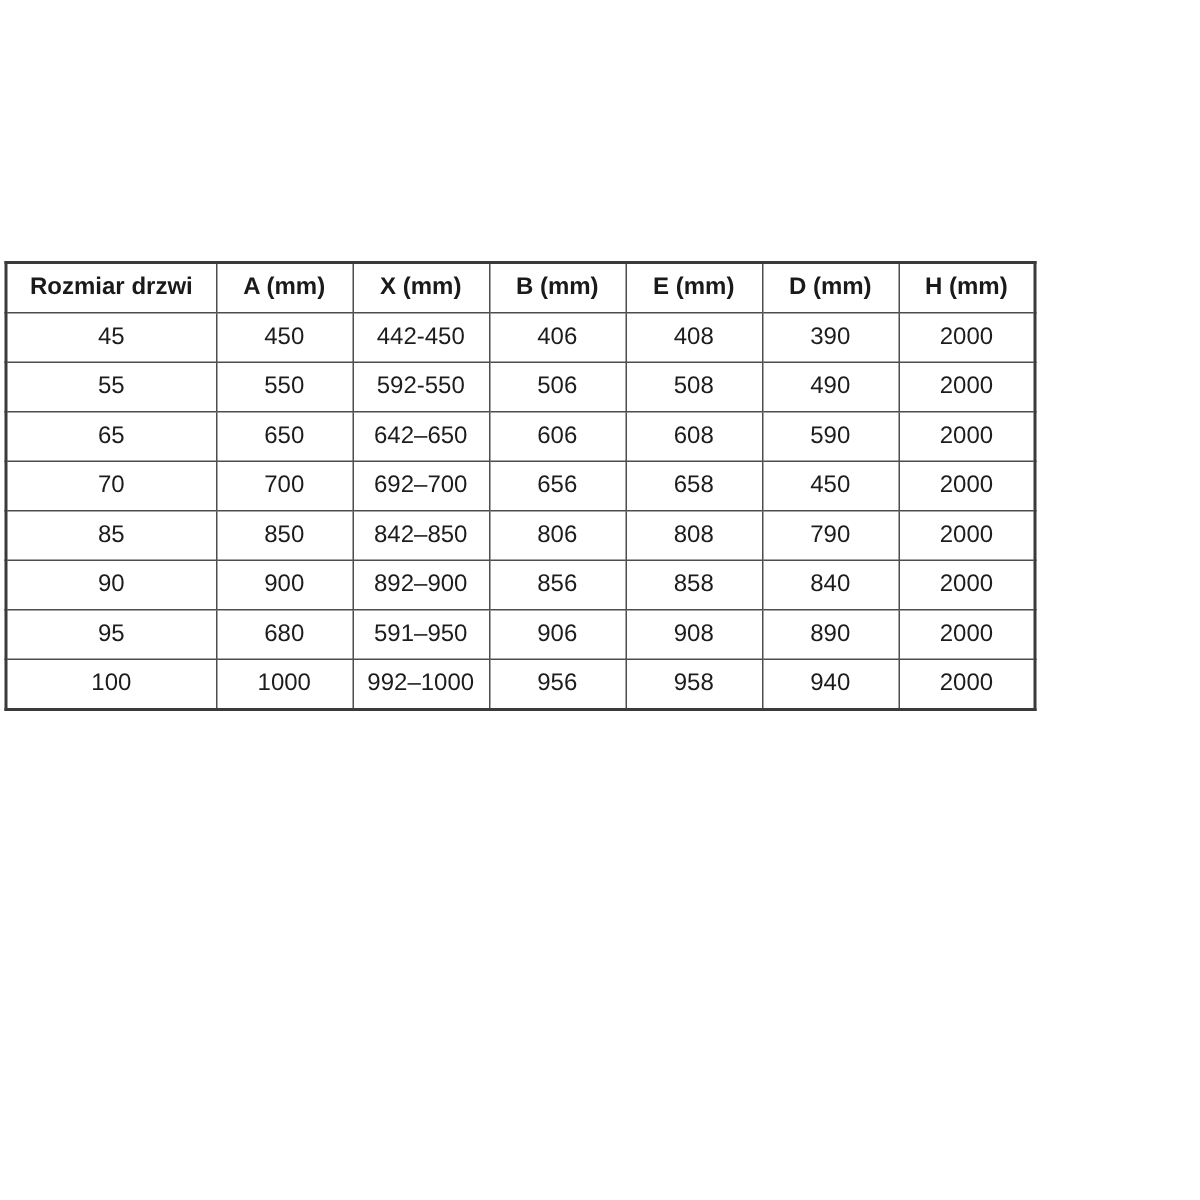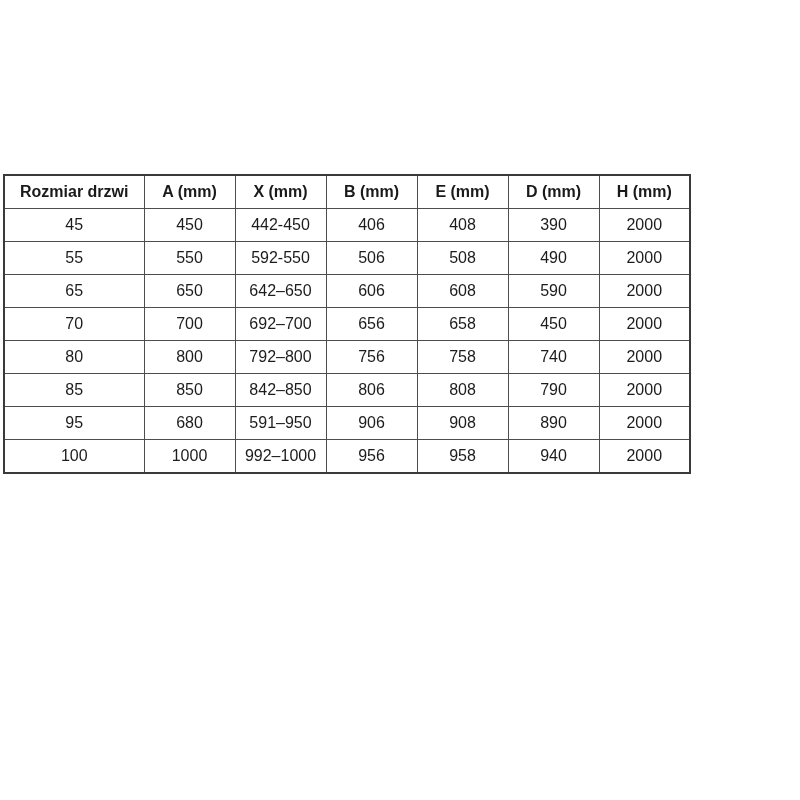--- a/index.html
+++ b/index.html
@@ -99,35 +99,35 @@
         <tr>
           <td>70</td>
           <td>700</td>
           <td>692–700</td>
           <td>656</td>
           <td>658</td>
           <td>450</td>
           <td>2000</td>
         </tr>
         <tr>
-          <td>80</td>
-          <td>800</td>
-          <td>792–800</td>
-          <td>756</td>
-          <td>758</td>
-          <td>740</td>
-          <td>2000</td>
-        </tr>
-        <tr>
           <td>85</td>
           <td>850</td>
           <td>842–850</td>
           <td>806</td>
           <td>808</td>
           <td>790</td>
+          <td>2000</td>
+        </tr>
+        <tr>
+          <td>90</td>
+          <td>900</td>
+          <td>892–900</td>
+          <td>856</td>
+          <td>858</td>
+          <td>840</td>
           <td>2000</td>
         </tr>
         <tr>
           <td>95</td>
           <td>680</td>
           <td>591–950</td>
           <td>906</td>
           <td>908</td>
           <td>890</td>
           <td>2000</td>

